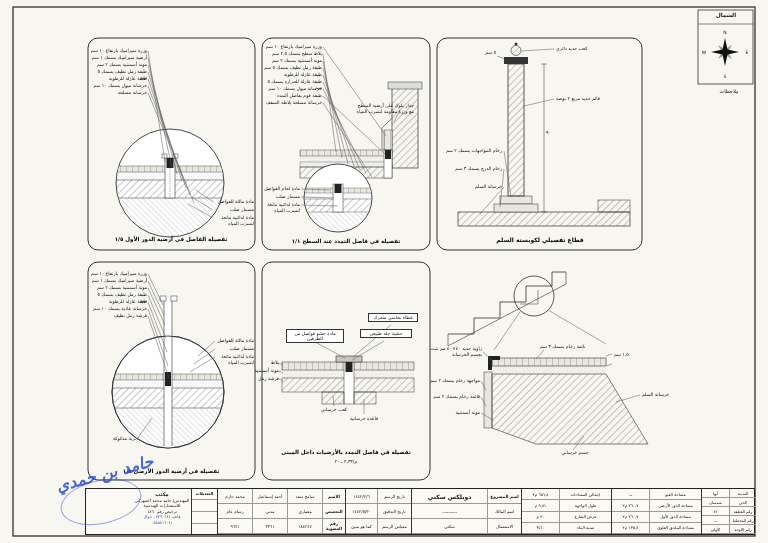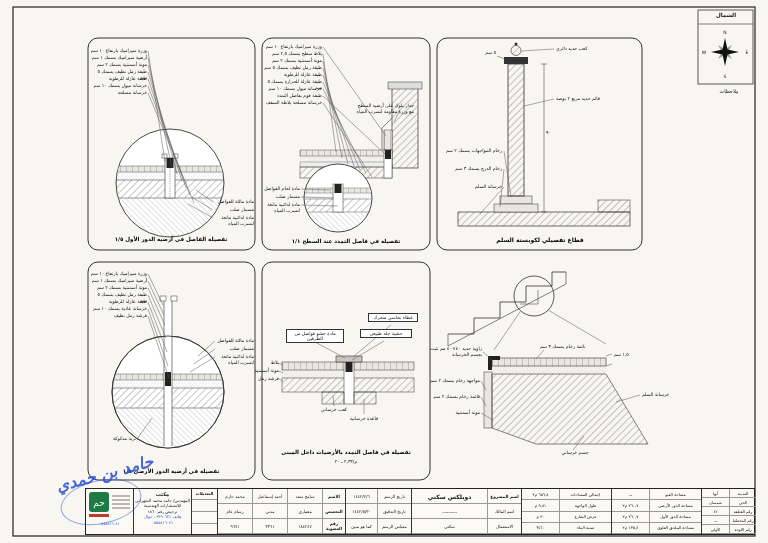--- a/index.html
+++ b/index.html
@@ -313,34 +313,20 @@
 <div class="lbl r" style="left:420px;top:346px;width:62px">زاوية حديد ٤٠×٤٠ مم تثبت بجسم الخرسانة</div>
 <div class="lbl l" style="left:540px;top:344px;width:64px">نائمة رخام بسمك ٣ سم</div>
 <div class="lbl r" style="left:420px;top:378px;width:60px">مواجهة رخام بسمك ٢ سم</div>
 <div class="lbl r" style="left:420px;top:394px;width:60px">قائمة رخام بسمك ٢ سم</div>
 <div class="lbl r" style="left:420px;top:410px;width:60px">مونة أسمنتية</div>
 <div class="lbl l" style="left:642px;top:392px;width:50px">خرسانة السلم</div>
 <div class="lbl c" style="left:548px;top:450px;width:54px">جسم خرساني</div>
 <div class="lbl l" style="left:614px;top:352px;width:26px">١,٥ سم</div>
 
 <div class="tb">
-  <div class="tb-sec" style="left:0;width:47px">
-    <svg width="44" height="30" viewBox="0 0 44 30" style="display:block;margin:2px auto 0">
-      <rect x="1" y="1" width="20" height="20" rx="3" fill="#1d7a44"></rect>
-      <text x="11" y="15" text-anchor="middle" font-size="9" fill="#fff">حم</text>
-      <rect x="1" y="23" width="20" height="3" fill="#c0392b"></rect>
-      <g stroke="#555" stroke-width="0.8">
-        <line x1="24" y1="5" x2="42" y2="5"></line>
-            <line x1="24" y1="9" x2="42" y2="9"></line>
-        <line x1="24" y1="13" x2="42" y2="13"></line>
-            <line x1="24" y1="17" x2="42" y2="17"></line>
-      </g>
-    </svg>
-    <div class="officeline blue" style="font-size:3.8px">٠٥٥٥٨١٦٠٤١</div>
-  </div>
   <div class="tb-sec" style="left:47px;width:58px;padding-top:2px">
     <div class="officeline" style="font-weight:700;font-size:5px">مكتب</div>
     <div class="officeline">المهندس/ حامد محمد الشهراني</div>
     <div class="officeline">للاستشارات الهندسية</div>
     <div class="officeline" style="font-size:4px">ترخيص رقم ١٨٦٠</div>
     <div class="officeline blue" style="font-size:4px">هاتف ٢٢٩٠٦٤١ ـ جوال ٠٥٥٥٨١٦٠٤١</div>
   </div>
   <div class="tb-sec" style="left:105px;width:26px">
     <div style="font-size:4px;text-align:center;font-weight:700;direction:rtl;border-bottom:0.5px solid #999;height:10px;line-height:10px">التعديلات</div>
     <div style="height:11px;border-bottom:0.5px solid #999"></div>

